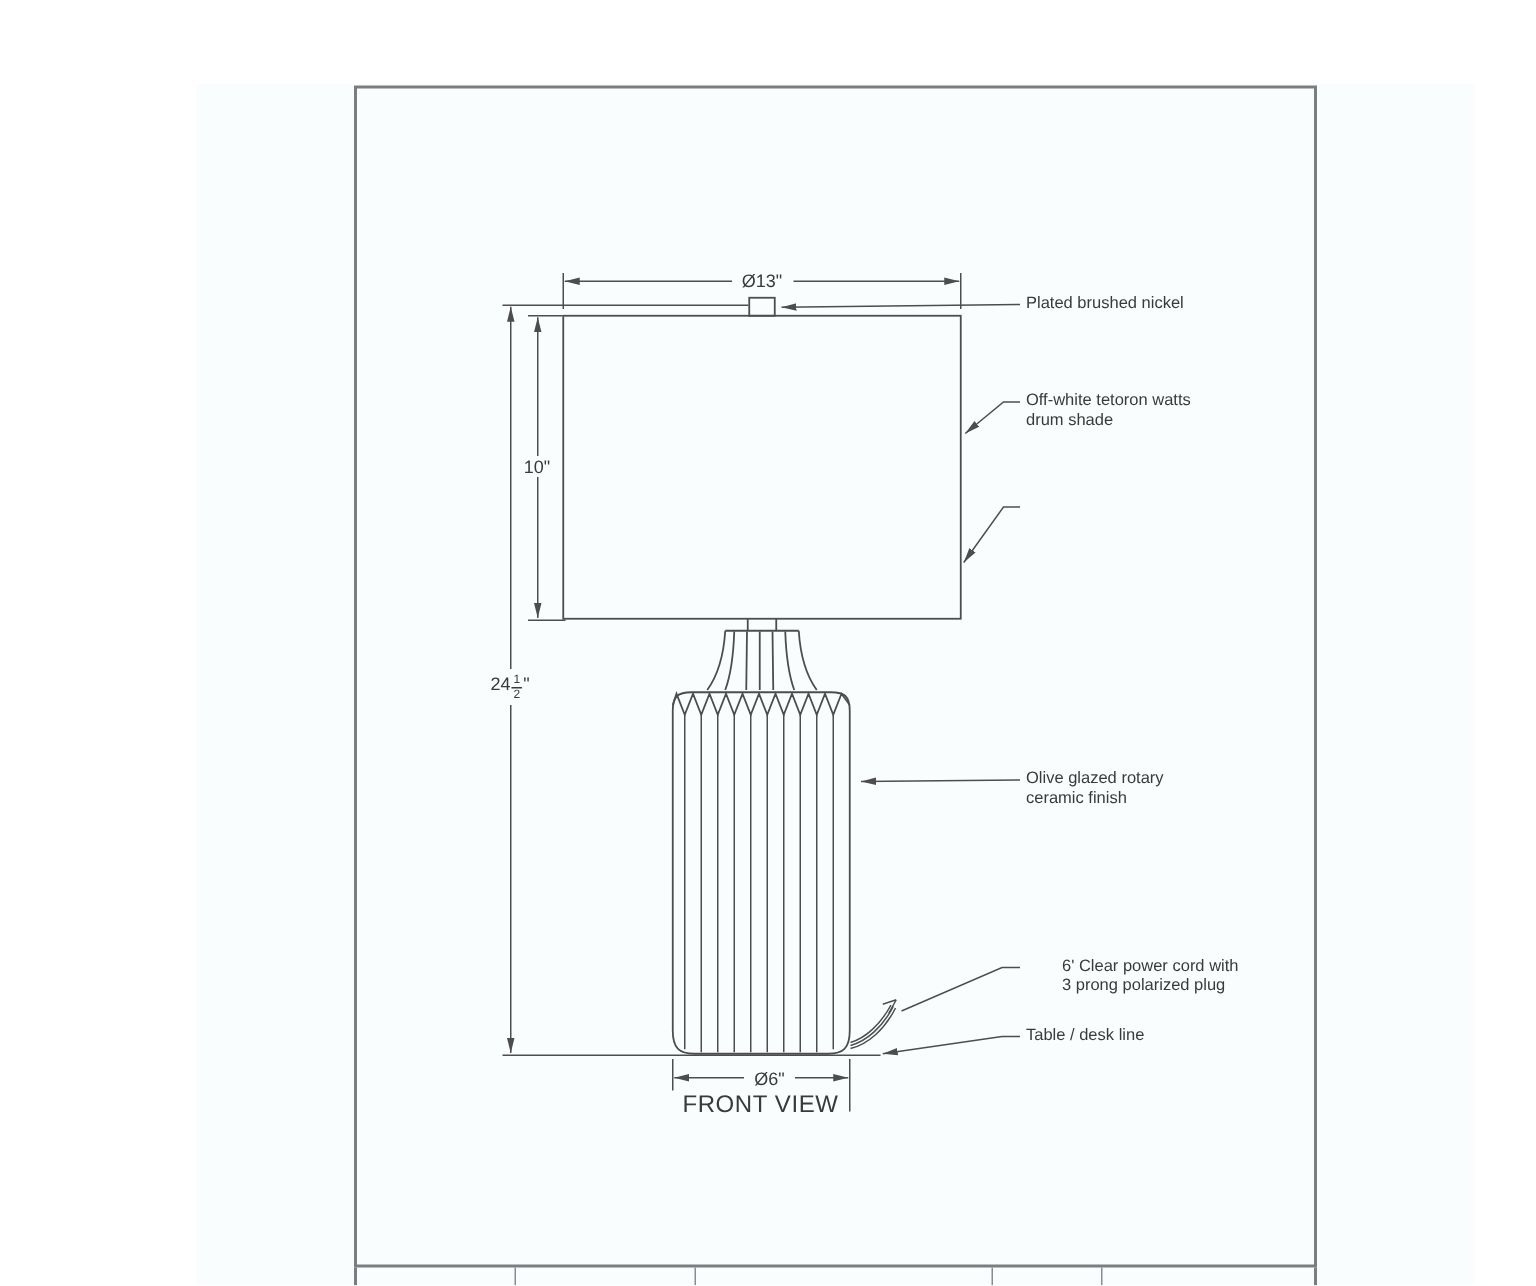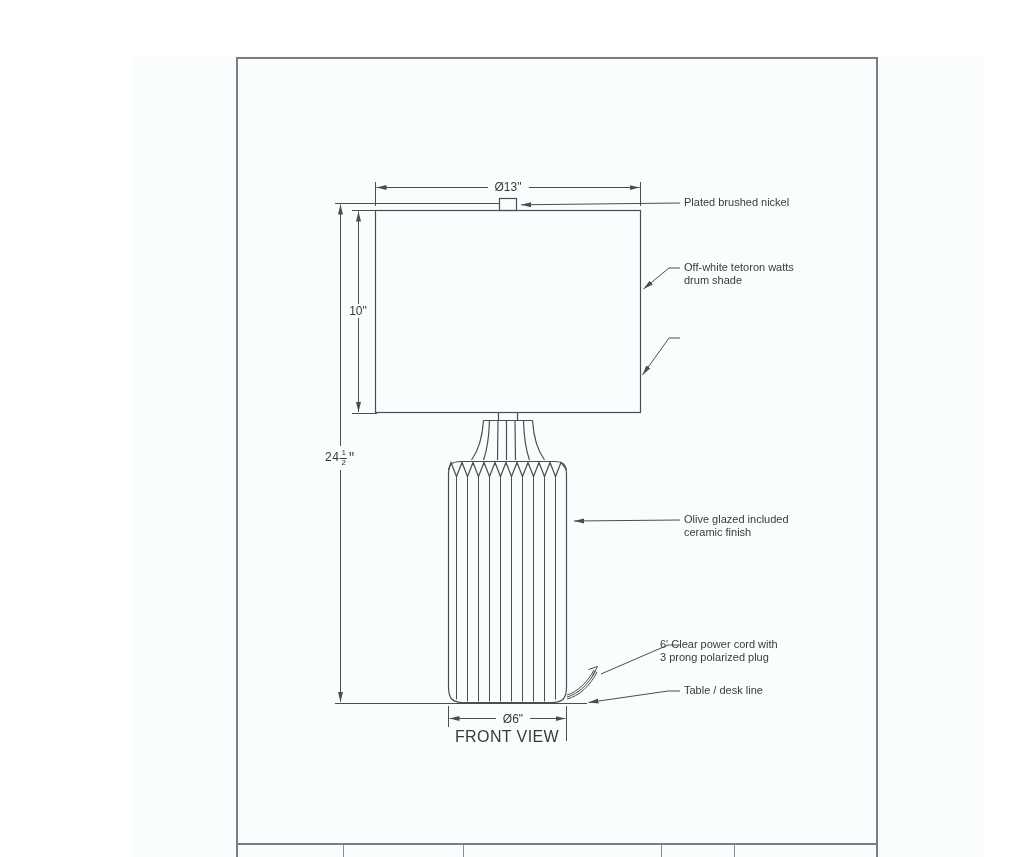--- a/index.html
+++ b/index.html
@@ -9,21 +9,21 @@
   #frame{position:absolute;left:236px;top:57px;width:642px;height:788px;
          border:2px solid #7b7d80;box-sizing:border-box;}
   #titlestrip{position:absolute;left:236px;top:845px;width:642px;height:12px;
               border-left:2px solid #7b7d80;border-right:2px solid #7b7d80;box-sizing:border-box;}
   .tsv{position:absolute;top:0;width:1px;height:12px;background:#8a8c8f;}
   #art{position:absolute;left:0;top:0;}
   .ann{position:absolute;font-size:11px;line-height:13.3px;color:#3a3a3c;white-space:nowrap;}
   .dim{position:absolute;font-size:12px;color:#3a3a3c;transform:translate(-50%,-50%);white-space:nowrap;}
   .view-label{position:absolute;font-size:16px;letter-spacing:.4px;color:#3a3a3c;
               transform:translate(-50%,-50%);white-space:nowrap;}
-  .fracwrap{display:inline-flex;align-items:center;font-family:Liberation Mono, monospace;}
+  .fracwrap{display:inline-flex;}
   .frac{display:inline-flex;flex-direction:column;align-items:center;font-size:8px;line-height:8px;margin:0 1px;}
   .frac .num{border-bottom:1px solid #3a3a3c;padding:0 1px 0.5px 1px;}
   .frac .den{padding-top:0.5px;}
 </style>
 </head>
 <body>
 
 <div id="canvas">
 
   <div id="page"></div>
@@ -139,24 +139,24 @@
   <div class="view-label" style="left:507px;top:737px">FRONT VIEW</div>
 
   <div class="ann" style="left:684px;top:196px">
     <div>Plated brushed nickel</div>
   </div>
   <div class="ann" style="left:684px;top:261px">
     <div>Off-white tetoron watts</div>
     <div>drum shade</div>
   </div>
   <div class="ann" style="left:684px;top:513px">
-    <div>Olive glazed included</div>
+    <div>Olive glazed rotary</div>
     <div>ceramic finish</div>
   </div>
-  <div class="ann" style="left:660px;top:638px">
+  <div class="ann" style="left:708px;top:638px">
     <div>6' Clear power cord with</div>
     <div>3 prong polarized plug</div>
   </div>
   <div class="ann" style="left:684px;top:684px">
     <div>Table / desk line</div>
   </div>
 
 </div>
 
 </body></html>

